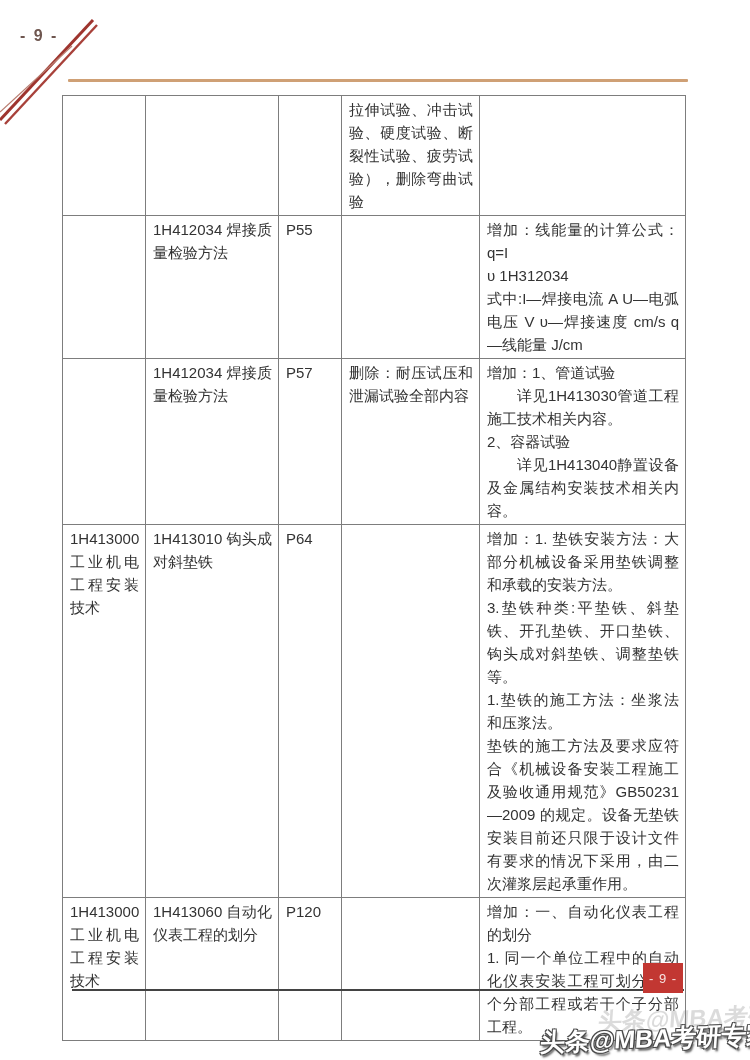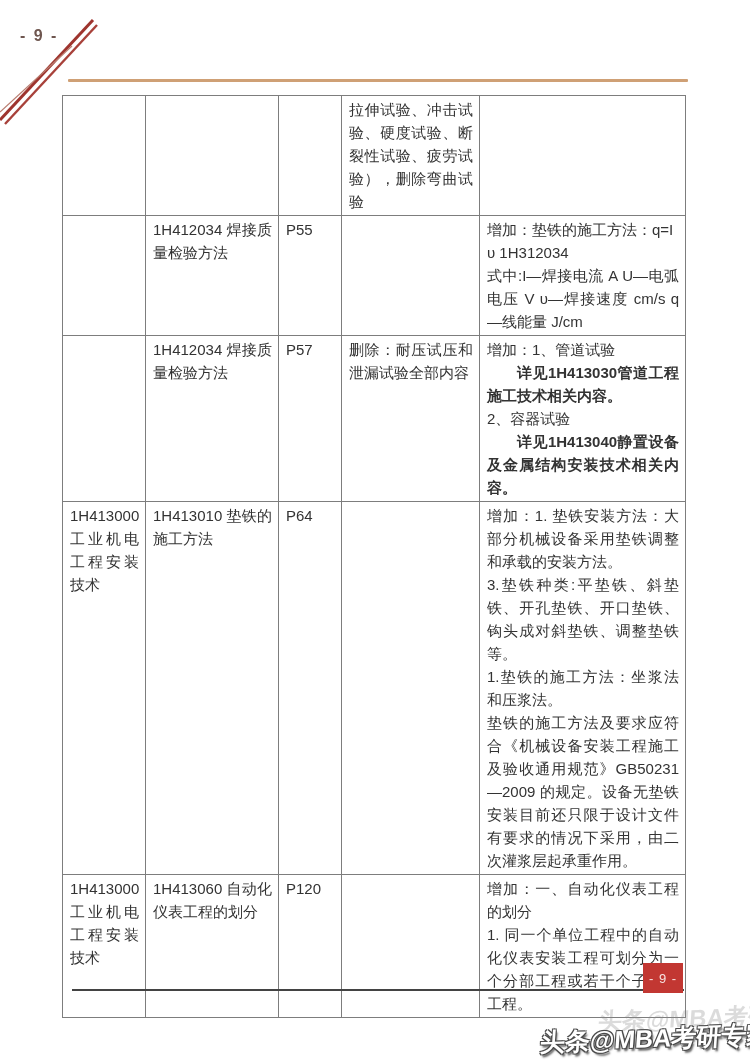--- a/index.html
+++ b/index.html
@@ -36,21 +36,21 @@
   }
   table.changes td{
     border:1px solid #7d7d7d;
     vertical-align:top;
     padding:2px 6px 2px 7px;
     box-sizing:border-box;
     overflow:hidden;
     text-align:justify;
   }
   table.changes td p{margin:0;}
-  table.changes td p.indent{text-indent:2em;font-weight:bold;}
+  table.changes td p.indent{text-indent:2em;}
   td.c-page{text-align:left;margin-left:39px;}
 
   
   .bottom-rule{
     position:absolute;left:72px;top:989px;width:612px;height:2px;
     background:#434343;z-index:1;
   }
   .pagenum-badge{
     position:absolute;left:643px;top:963px;width:40px;height:30px;
     background:#c23732;color:#f6e3e1;
@@ -109,42 +109,42 @@
             <p>拉伸试验、冲击试验、硬度试验、断裂性试验、疲劳试验），删除弯曲试验</p>
           </td>
         <td class="c-added"></td>
       </tr>
       <tr style="height:115px">
         <td class="c-chapter"></td>
         <td class="c-section">1H412034 焊接质量检验方法</td>
         <td class="c-page">P55</td>
         <td class="c-deleted"></td>
         <td class="c-added">
-            <p>增加：垫铁的施工方法：q=I</p>
+            <p>增加：线能量的计算公式：q=I</p>
             <p>υ  1H312034</p>
             <p>式中:I—焊接电流 A  U—电弧电压 V   υ—焊接速度 cm/s  q—线能量 J/cm</p>
           </td>
       </tr>
       <tr style="height:152px">
         <td class="c-chapter"></td>
         <td class="c-section">1H412034 焊接质量检验方法</td>
         <td class="c-page">P57</td>
         <td class="c-deleted">
             <p>删除：耐压试压和泄漏试验全部内容</p>
           </td>
         <td class="c-added">
             <p>增加：1、管道试验</p>
             <p class="indent">详见1H413030管道工程施工技术相关内容。</p>
             <p>2、容器试验</p>
             <p class="indent">详见1H413040静置设备及金属结构安装技术相关内容。</p>
           </td>
       </tr>
       <tr style="height:346px">
         <td class="c-chapter">1H413000 工业机电工程安装技术</td>
-        <td class="c-section">1H413010 垫铁的施工方法</td>
+        <td class="c-section">1H413010 钩头成对斜垫铁</td>
         <td class="c-page">P64</td>
         <td class="c-deleted"></td>
         <td class="c-added">
             <p>增加：1. 垫铁安装方法：大部分机械设备采用垫铁调整和承载的安装方法。</p>
             <p>3.垫铁种类:平垫铁、斜垫铁、开孔垫铁、开口垫铁、钩头成对斜垫铁、调整垫铁等。</p>
             <p>1.垫铁的施工方法：坐浆法和压浆法。</p>
             <p>垫铁的施工方法及要求应符合《机械设备安装工程施工及验收通用规范》GB50231—2009 的规定。设备无垫铁安装目前还只限于设计文件有要求的情况下采用，由二次灌浆层起承重作用。</p>
           </td>
       </tr>
       <tr style="height:133px">

